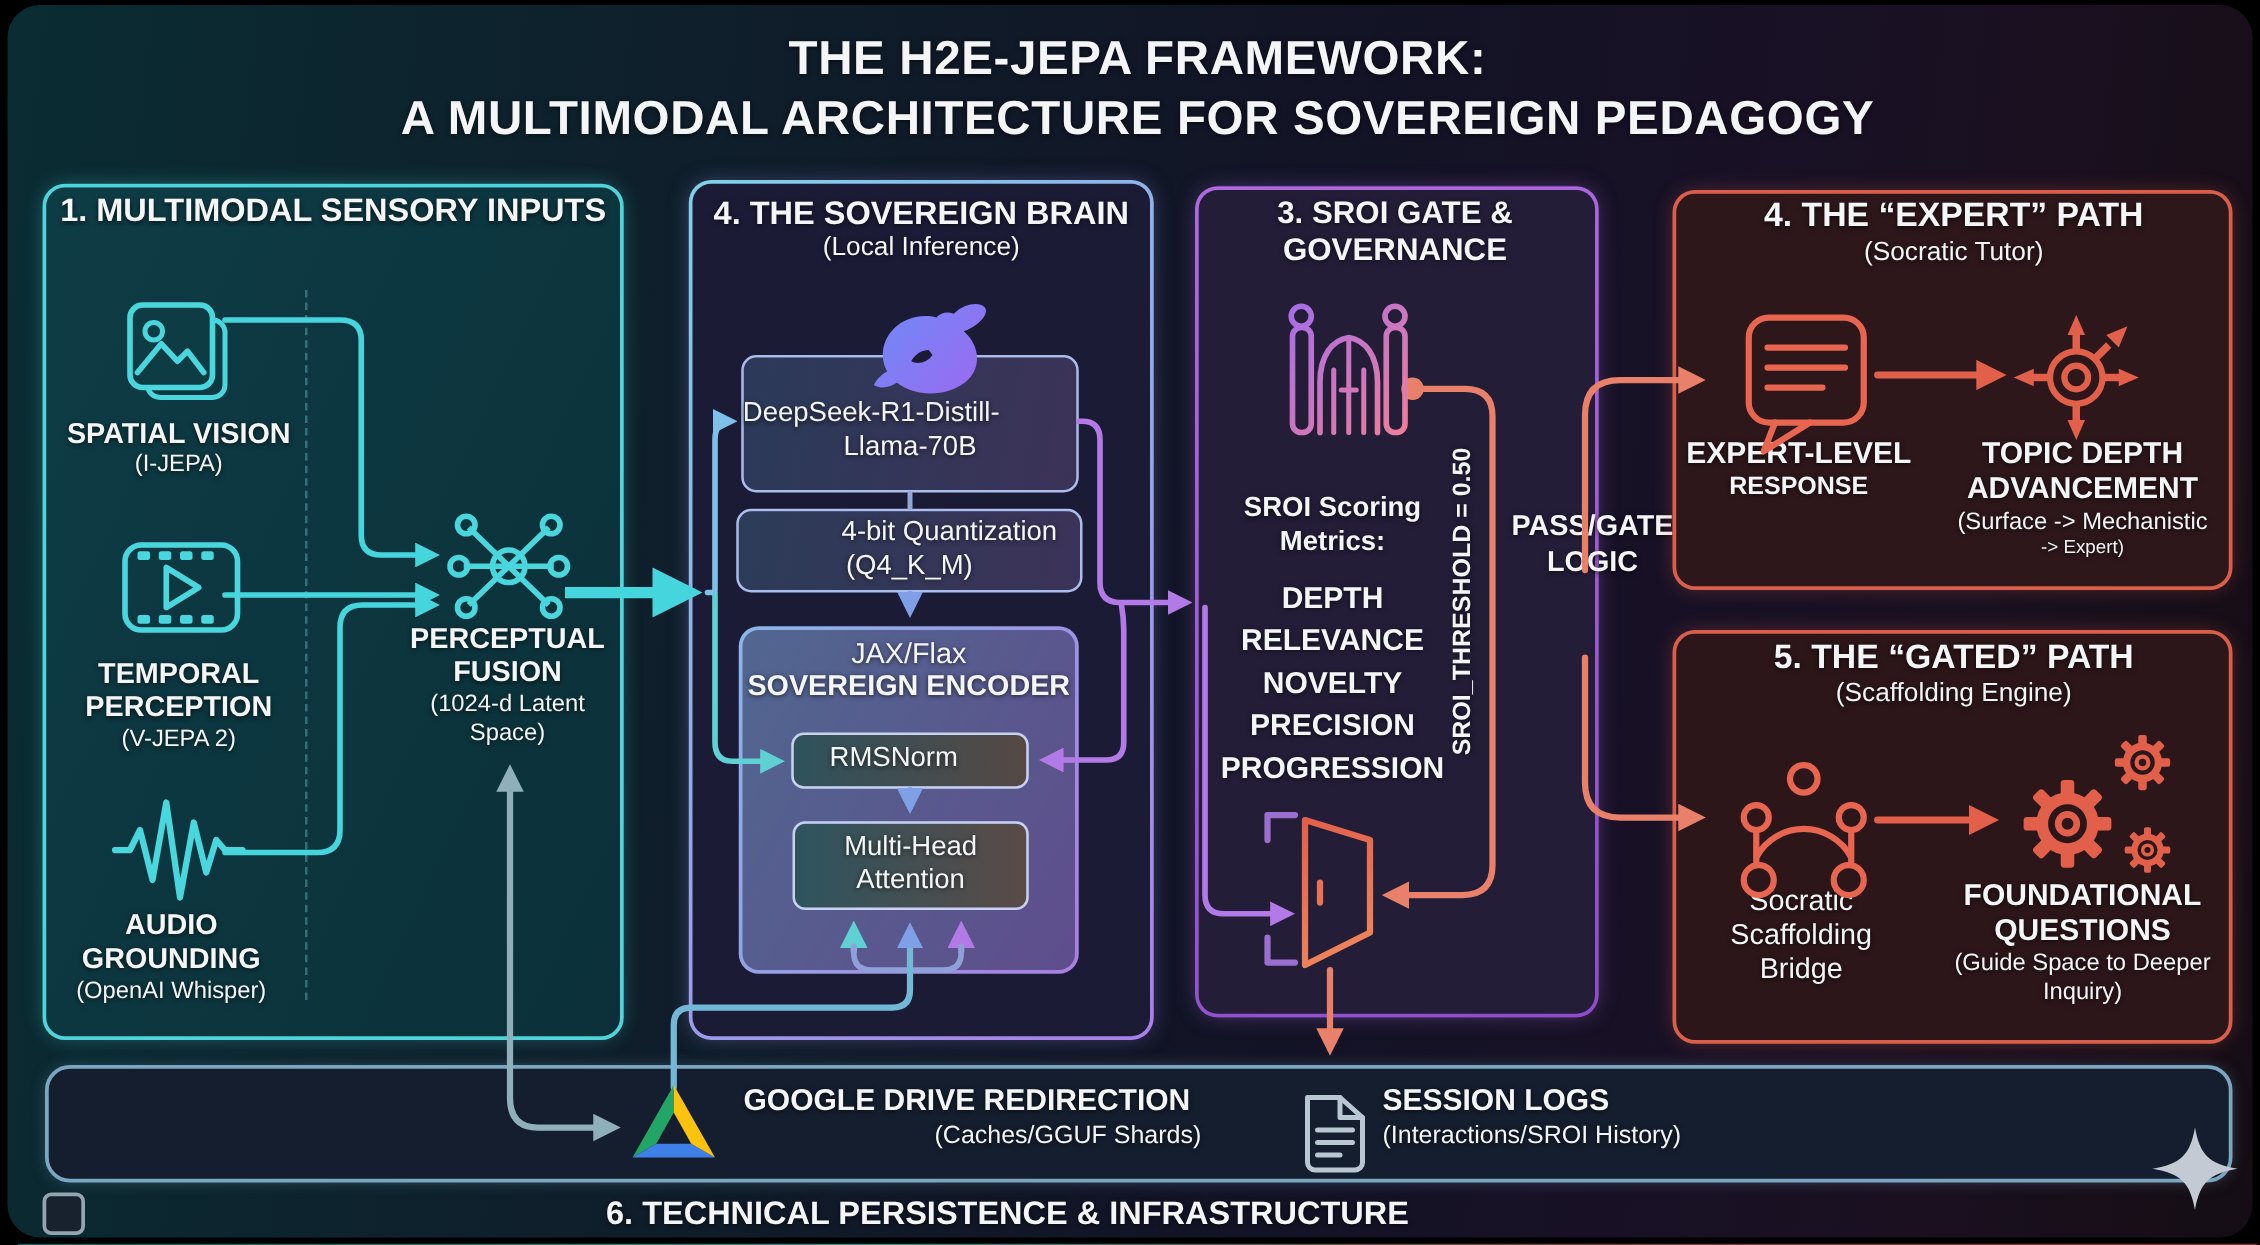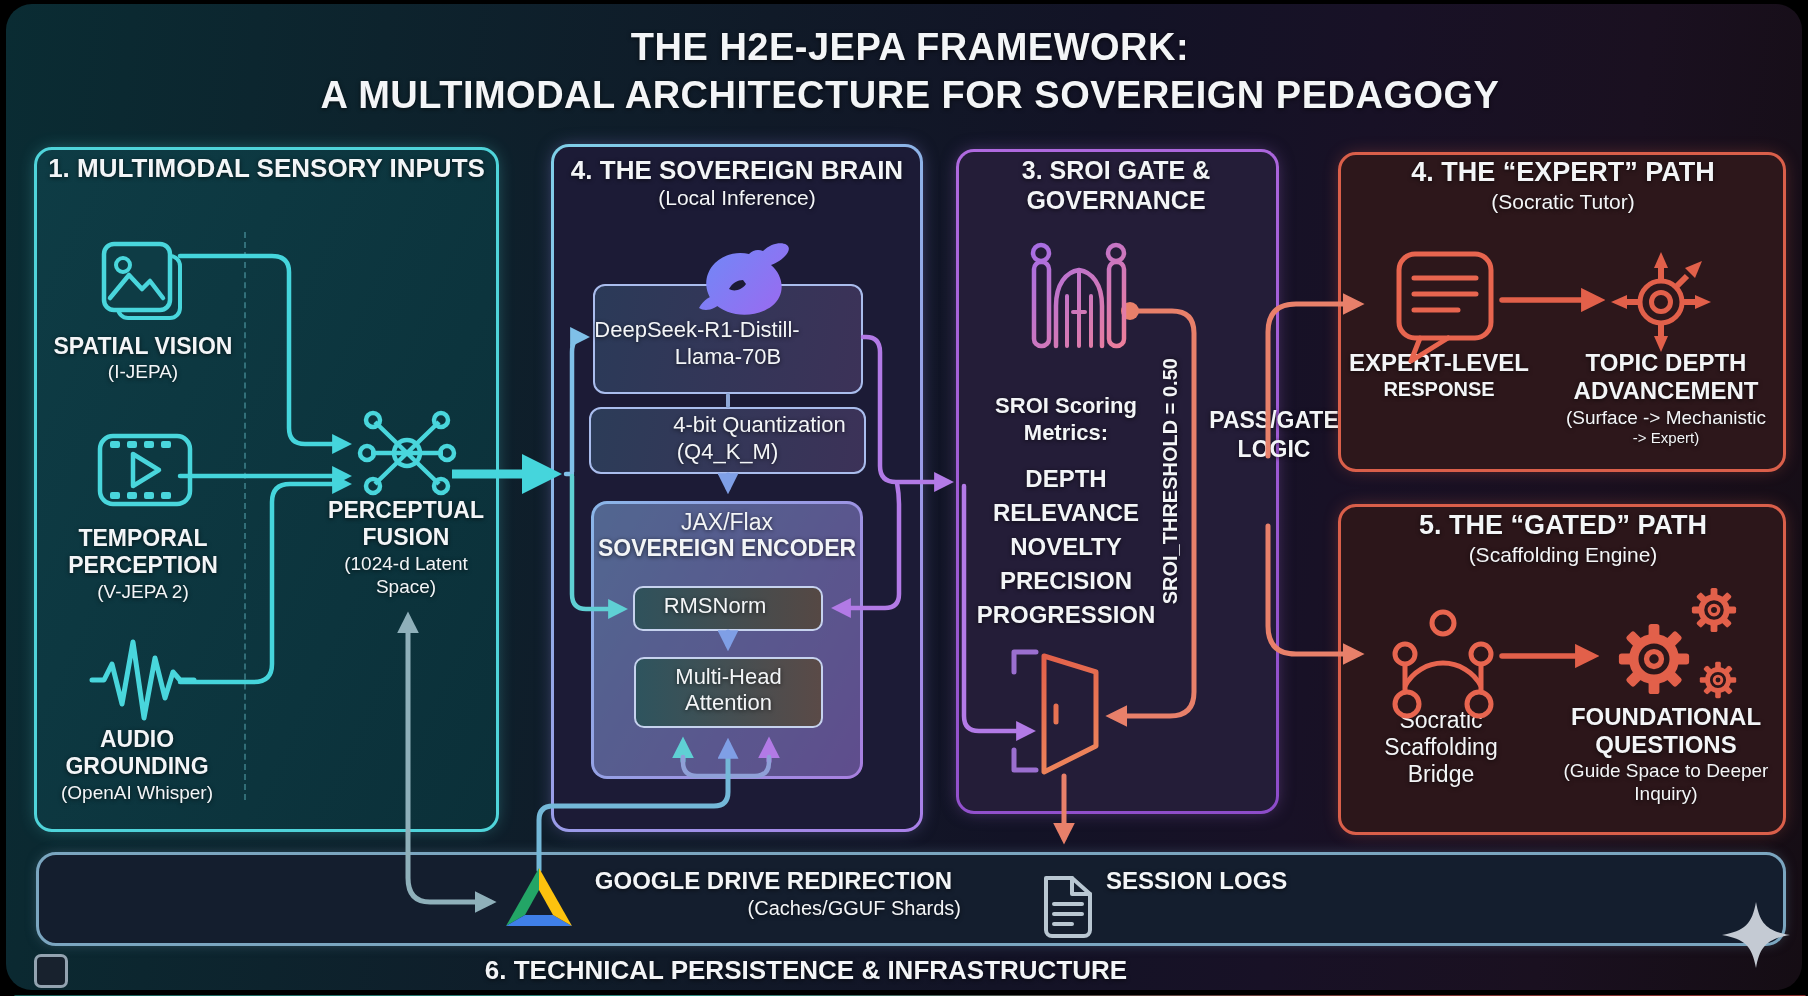--- a/index.html
+++ b/index.html
@@ -120,20 +120,21 @@
   <div class="t b" style="left:1550px;top:700px;width:220px;font-size:24px;">FOUNDATIONAL</div>
   <div class="t b" style="left:1550px;top:728px;width:220px;font-size:24px;">QUESTIONS</div>
   <div class="t" style="left:1540px;top:756px;width:240px;font-size:19px;">(Guide Space to Deeper</div>
   <div class="t" style="left:1540px;top:779px;width:240px;font-size:19px;">Inquiry)</div>
 
   <div class="panel" style="left:30px;top:848px;width:1744px;height:88px;border:3px solid #7ba6c0;border-radius:20px;
        background:#141e2e;box-shadow:0 0 14px -4px rgba(123,166,192,.5);"></div>
   <div class="t b" style="left:580px;top:864px;width:375px;font-size:24px;">GOOGLE DRIVE REDIRECTION</div>
   <div class="t" style="left:580px;top:893px;width:375px;font-size:20px;text-align:right;">(Caches/GGUF Shards)</div>
   <div class="tl b" style="left:1100px;top:864px;width:400px;font-size:24px;">SESSION LOGS</div>
+  <div class="tl" style="left:1100px;top:893px;width:400px;font-size:20px;">(Interactions/SROI History)</div>
 
   <div id="checkbox"></div>
   <div class="t b" style="left:450px;top:952px;width:700px;font-size:26px;">6. TECHNICAL PERSISTENCE &amp; INFRASTRUCTURE</div>
   <div id="bottomline"></div>
 
   <svg width="1808" height="996" viewBox="0 0 1808 996">
     <defs>
       <marker id="m-cyan" viewBox="0 0 10 10" refX="7" refY="5" markerWidth="4.4" markerHeight="4.4" orient="auto-start-reverse">
             <path d="M0,0L10,5L0,10z" fill="#45d5dc"></path>
           </marker>

